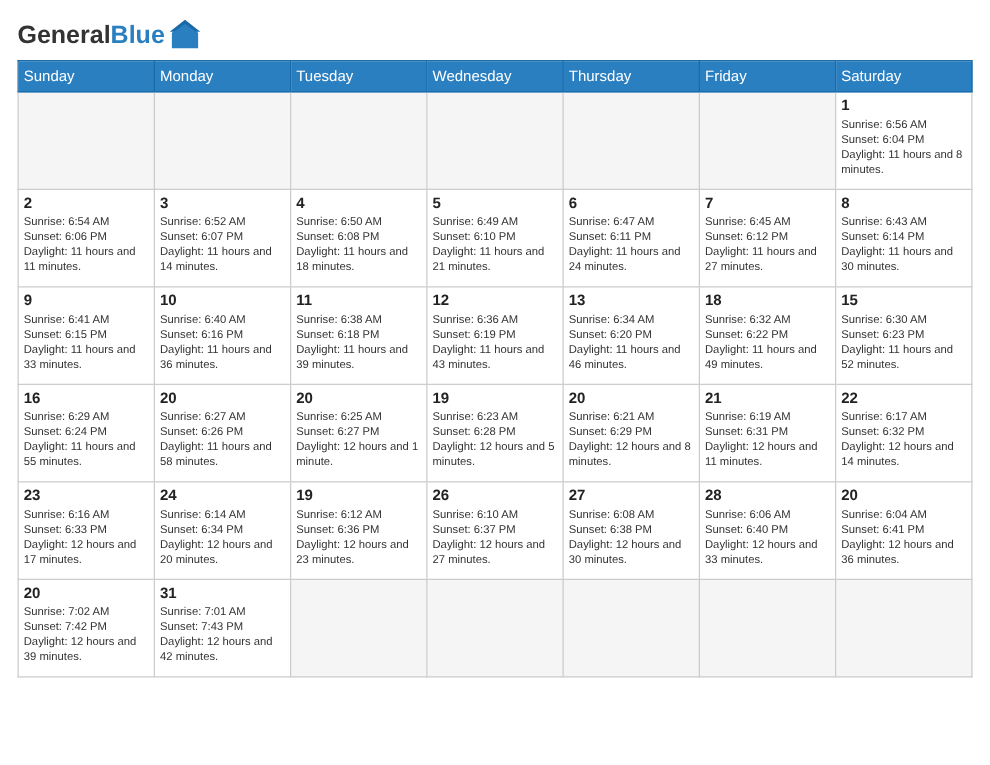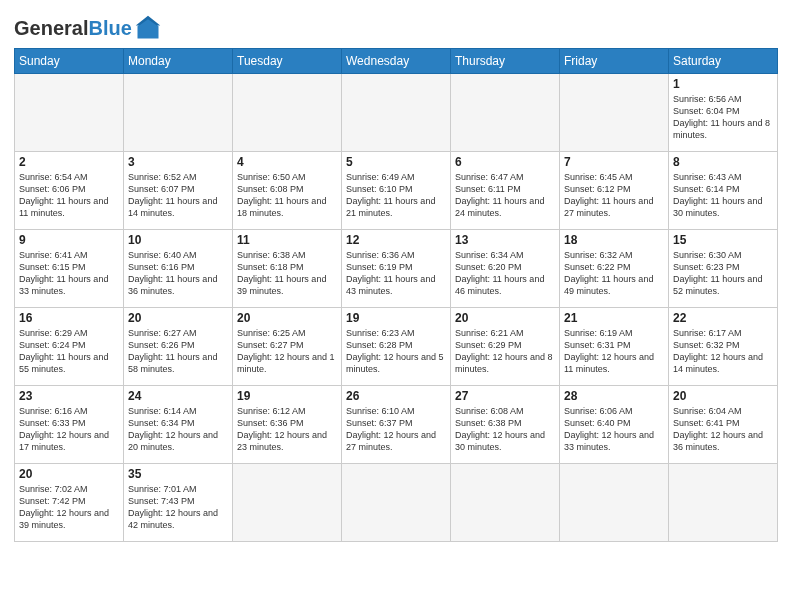--- a/index.html
+++ b/index.html
@@ -252,21 +252,21 @@
             <div class="day-number">20</div>
             <div class="day-info">Sunrise: 6:04 AM<br>Sunset: 6:41 PM<br>Daylight: 12 hours and 36 minutes.</div>
           </td>
         </tr>
         <tr class="last-row">
           <td>
             <div class="day-number">20</div>
             <div class="day-info">Sunrise: 7:02 AM<br>Sunset: 7:42 PM<br>Daylight: 12 hours and 39 minutes.</div>
           </td>
           <td>
-            <div class="day-number">35</div>
+            <div class="day-number">31</div>
             <div class="day-info">Sunrise: 7:01 AM<br>Sunset: 7:43 PM<br>Daylight: 12 hours and 42 minutes.</div>
           </td>
           <td class="empty"></td>
           <td class="empty"></td>
           <td class="empty"></td>
           <td class="empty"></td>
           <td class="empty"></td>
         </tr>
       </tbody>
   </table>

